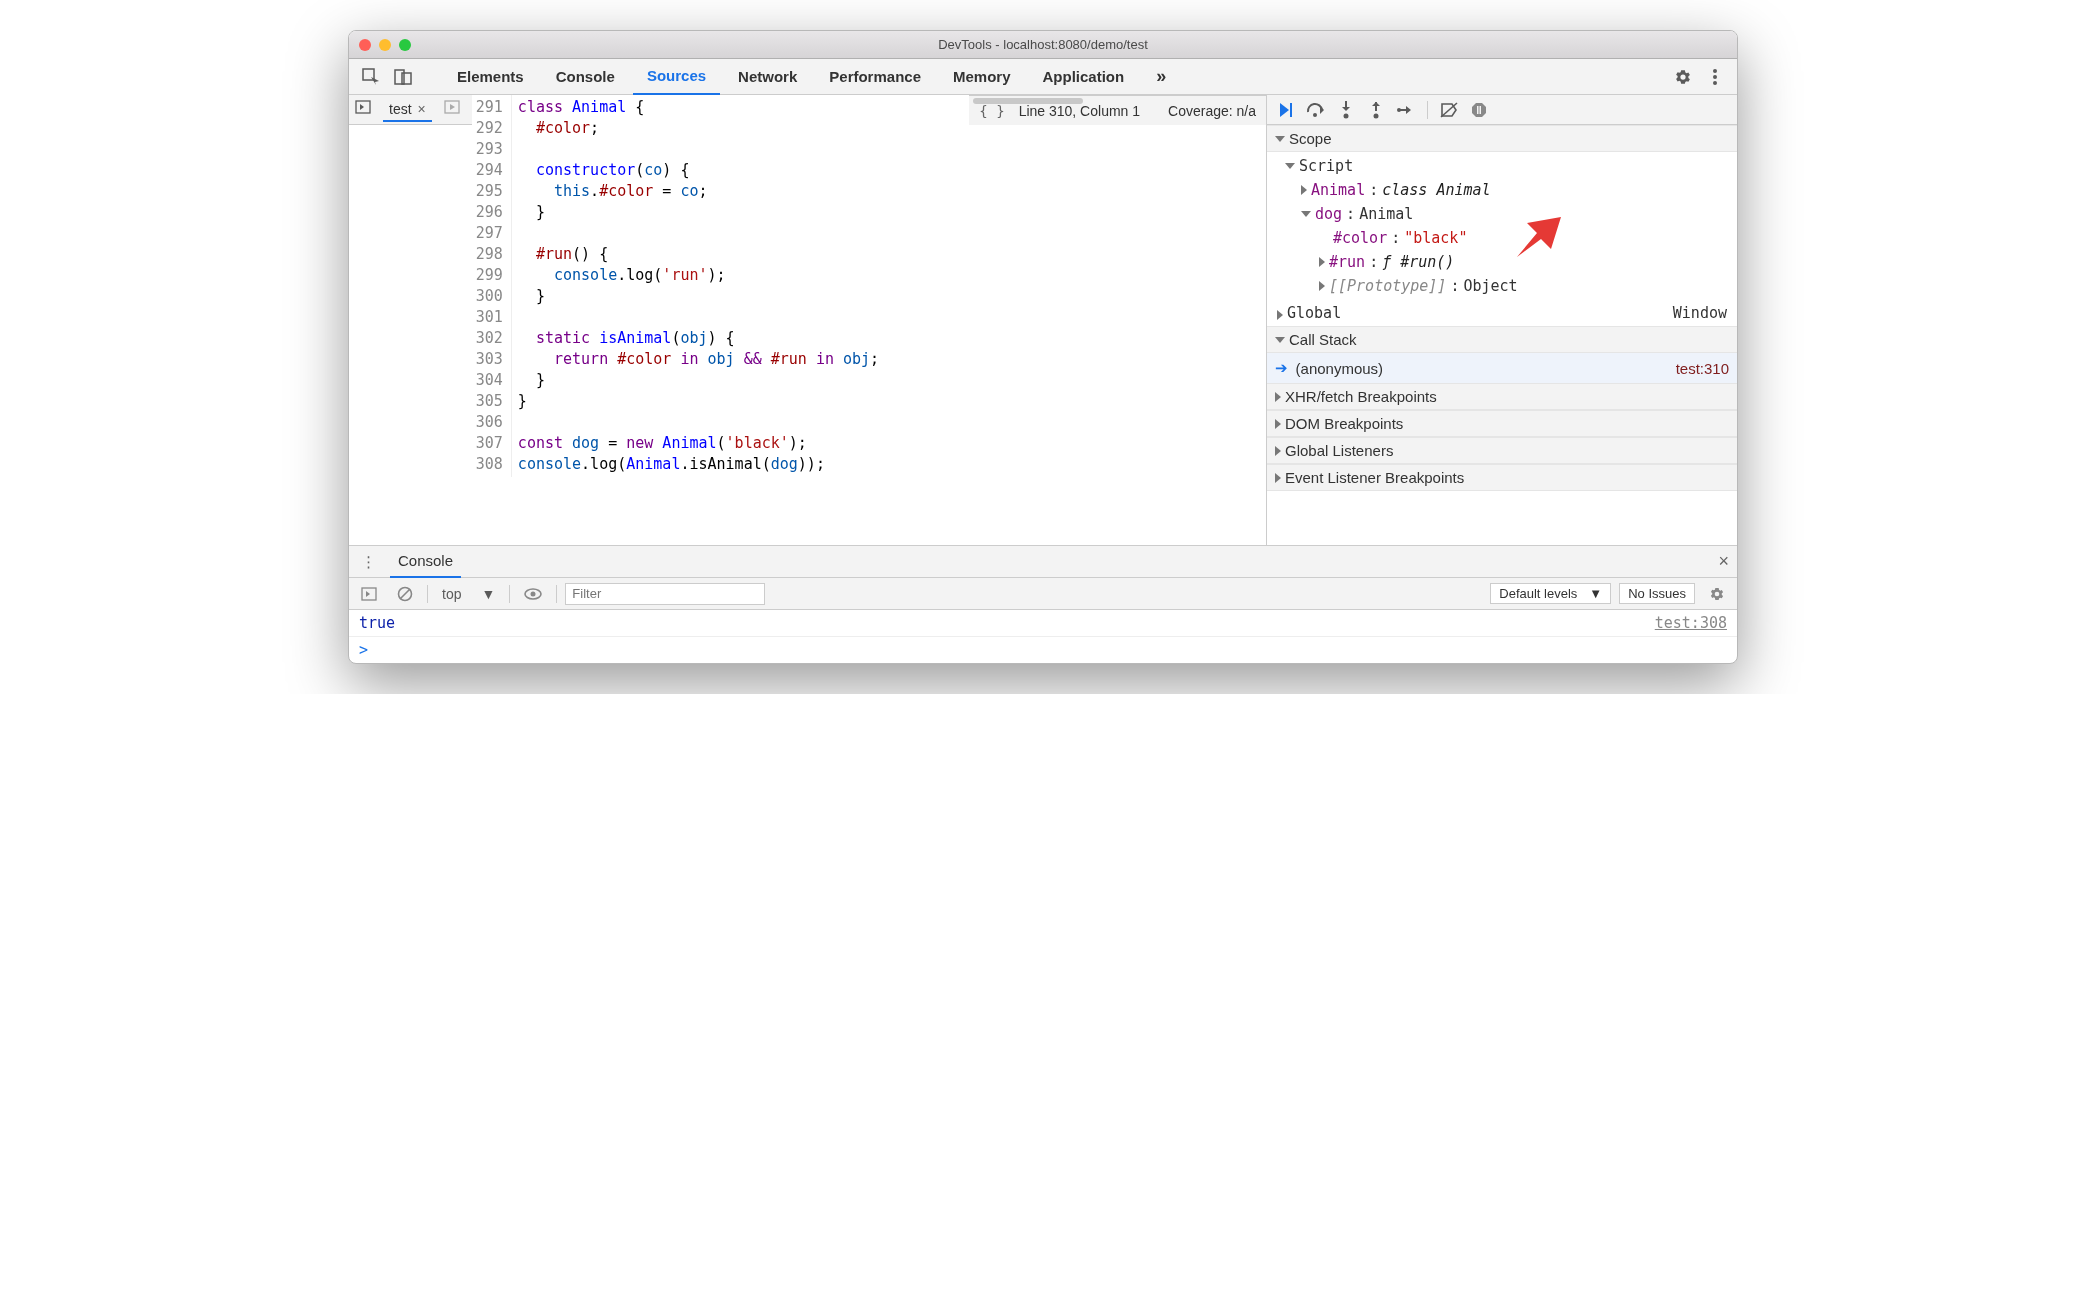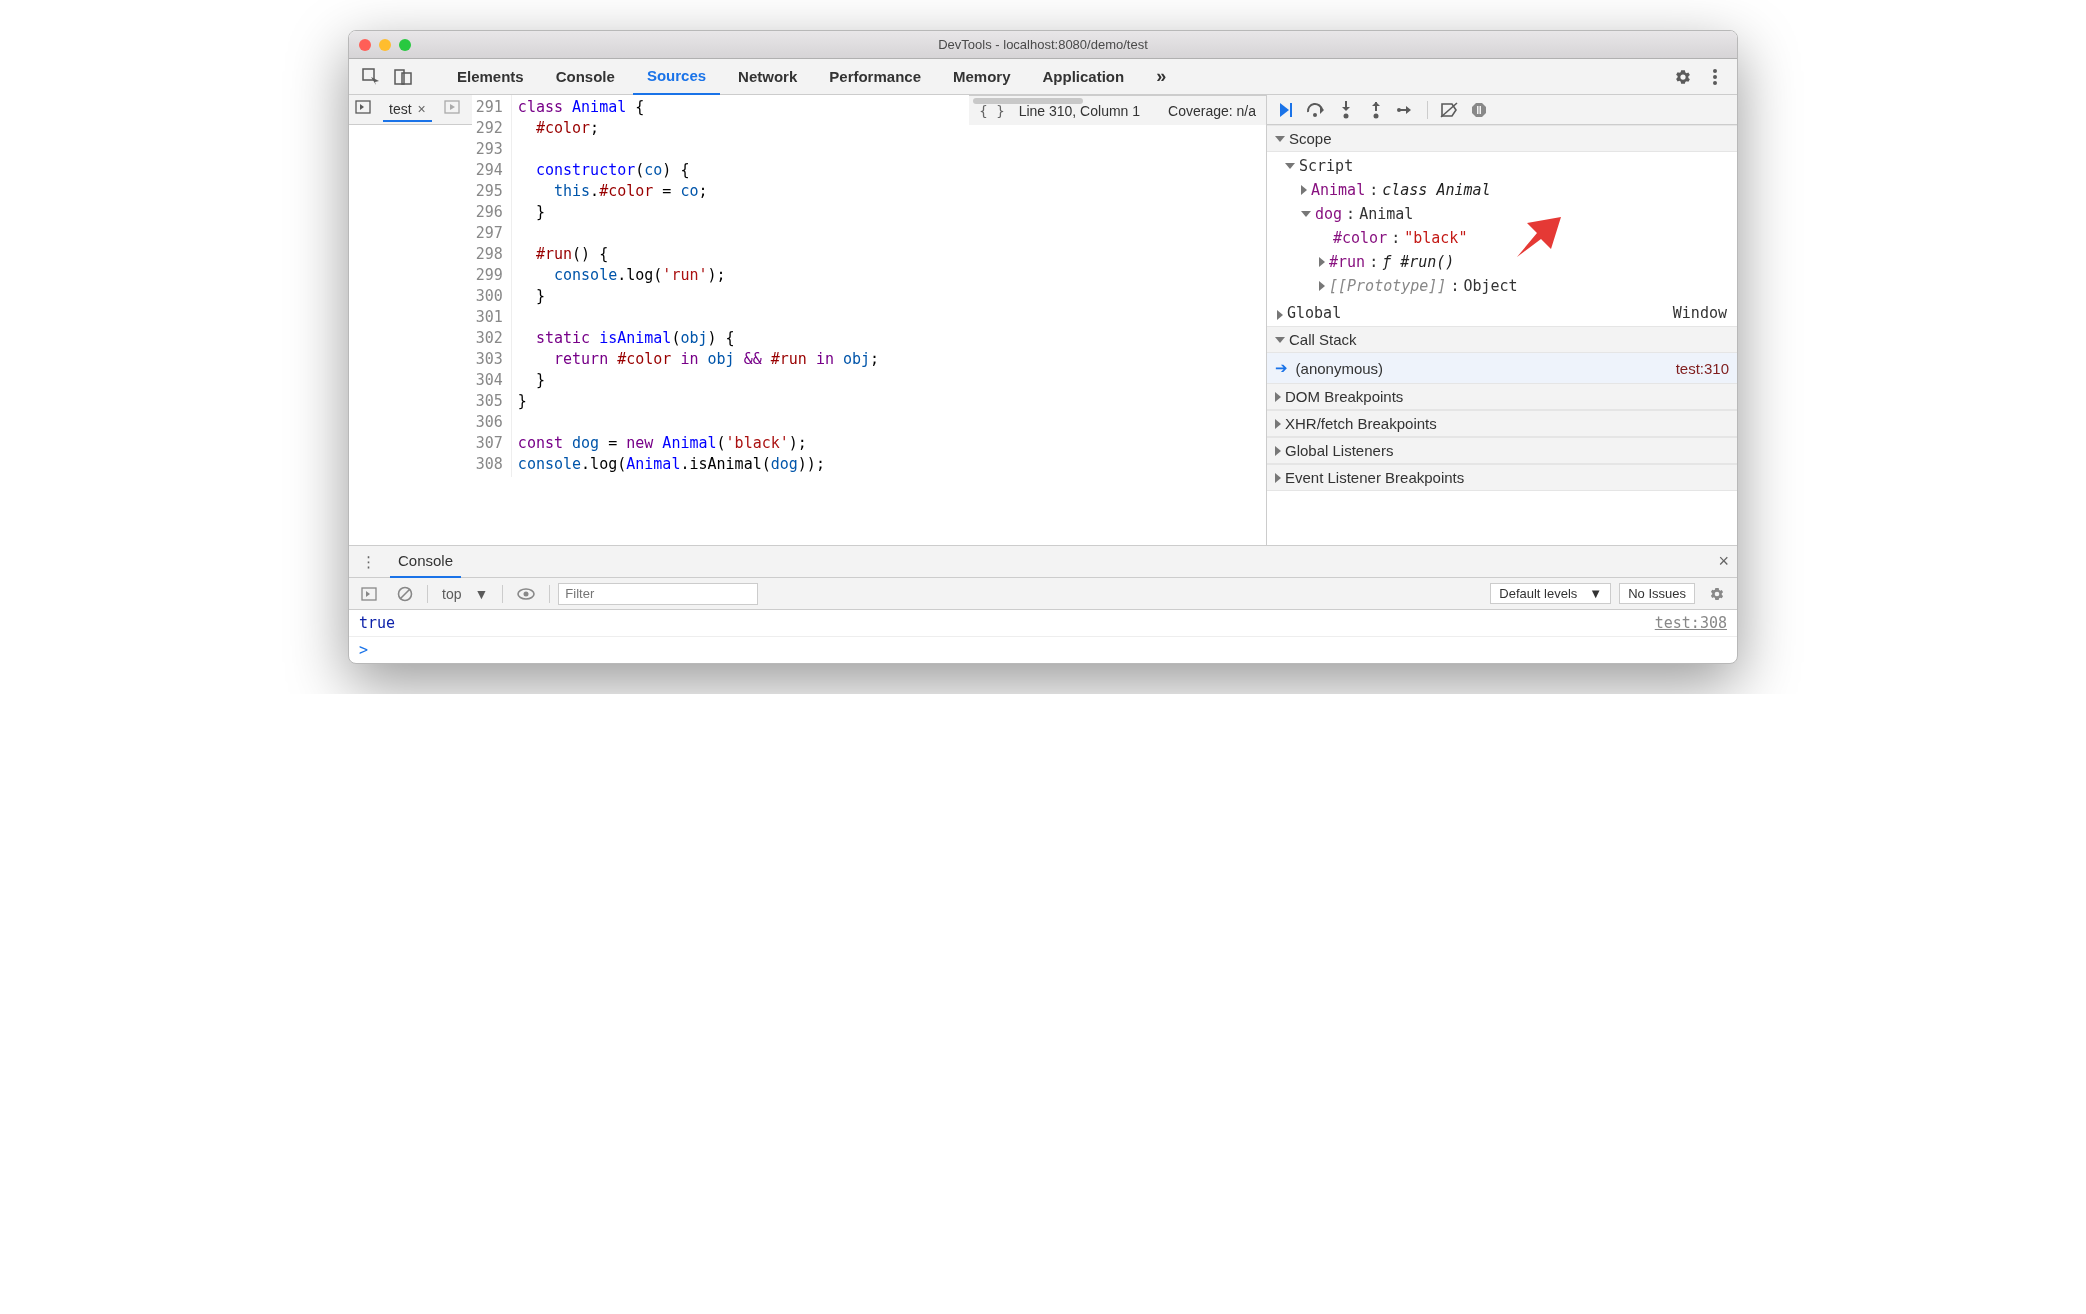--- a/index.html
+++ b/index.html
@@ -114,21 +114,21 @@
   display:flex; align-items:center; padding:0 8px; gap:10px; font-size:15px;
 }
 .console-tab .kebab { color:#666; cursor:pointer; padding:0 4px; }
 .console-tab .ctab { padding:0 8px; height:32px; display:flex; align-items:center; border-bottom:2px solid #1a73e8; color:#333; }
 .console-tab .flex1 { flex:1; }
 .console-tab .close { font-size:18px; color:#666; cursor:pointer; }
 .console-toolbar {
   height:32px; background:#f3f3f3; border-bottom:1px solid #ccc;
   display:flex; align-items:center; padding:0 6px; gap:8px; font-size:14px;
 }
-.console-toolbar .btn { padding:2px 6px; color:#5a5a5a; cursor:pointer; display:flex; align-items:center; gap:13px; }
+.console-toolbar .btn { padding:2px 6px; color:#5a5a5a; cursor:pointer; display:flex; align-items:center; gap:20px; }
 .console-toolbar input.filter {
   height:22px; border:1px solid #ccc; padding:0 6px; font-size:13px; width:200px;
 }
 .console-toolbar .pillsep { width:1px; height:18px; background:#ccc; }
 .console-toolbar .pill { border:1px solid #ccc; background:#fff; padding:2px 8px; font-size:13px; display:flex; align-items:center; gap:12px; }
 .console-toolbar .flex1 { flex:1; }
 .console-body { font-family: Menlo, monospace; font-size:15px; }
 .console-line { display:flex; padding:4px 10px; border-bottom:1px solid #eee; }
 .console-val { color:#0d22aa; flex:1; }
 .console-src { color:#888; text-decoration:underline; }
@@ -369,25 +369,25 @@
         </div>
         <div class="callstack-row">
           <span class="callstack-arrow">➔</span>
           <span>(anonymous)</span>
           <span class="flex1"></span>
           <span class="call-loc">test:310</span>
         </div>
 
         <div class="section-hdr">
           <span class="tri right"></span>
+          <span>XHR/fetch Breakpoints</span>
+        </div>
+        <div class="section-hdr">
+          <span class="tri right"></span>
           <span>DOM Breakpoints</span>
-        </div>
-        <div class="section-hdr">
-          <span class="tri right"></span>
-          <span>XHR/fetch Breakpoints</span>
         </div>
         <div class="section-hdr">
           <span class="tri right"></span>
           <span>Global Listeners</span>
         </div>
         <div class="section-hdr">
           <span class="tri right"></span>
           <span>Event Listener Breakpoints</span>
         </div>
       </div>

